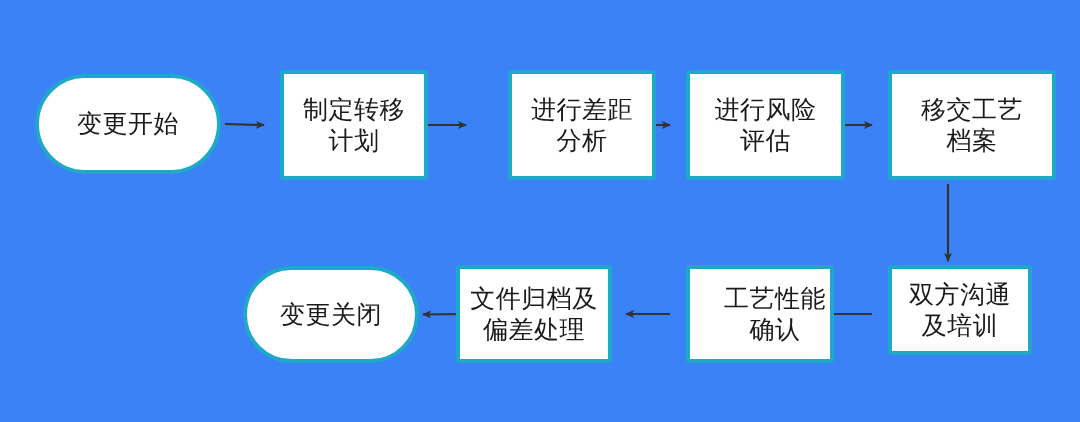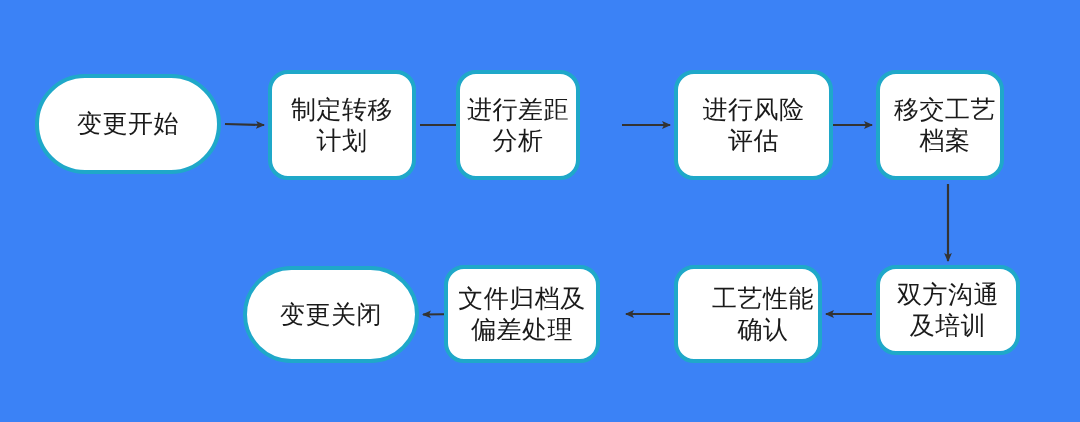--- a/index.html
+++ b/index.html
@@ -36,21 +36,22 @@
     align-items: center;
     justify-content: center;
     text-align: center;
     color: #1a1a1a;
     font-size: 25px;
     line-height: 1.26;
     letter-spacing: 0.5px;
     z-index: 2;
   }
   .node-process {
-    border-radius: 20px;
+    border-radius: 4px;
+    margin-left: 12px;
   }
   .node-terminal {
     border-radius: 60px;
   }
   .node-label {
     display: block;
     white-space: pre-line;
     padding: 0 4px;
   }
 </style>
@@ -79,31 +80,31 @@
 
   <div class="node node-terminal" style="left:35px; top:74px; width:186px; height:100px;">
     <span class="node-label">变更开始</span>
   </div>
 
   <div class="node node-process" style="left:268px; top:70px; width:148px; height:110px;">
     <span class="node-label">制定转移
 计划</span>
   </div>
 
-  <div class="node node-process" style="left:456px; top:70px; width:124px; height:110px;">
+  <div class="node node-process" style="left:496px; top:70px; width:148px; height:110px;">
     <span class="node-label">进行差距
 分析</span>
   </div>
 
   <div class="node node-process" style="left:674px; top:70px; width:159px; height:110px;">
     <span class="node-label">进行风险
 评估</span>
   </div>
 
-  <div class="node node-process" style="left:876px; top:70px; width:128px; height:110px;justify-content:flex-end;">
+  <div class="node node-process" style="left:876px; top:70px; width:168px; height:110px;">
     <span class="node-label">移交工艺
 档案</span>
   </div>
 
   <div class="node node-process" style="left:876px; top:265px; width:144px; height:90px;">
     <span class="node-label">双方沟通
 及培训</span>
   </div>
 
   <div class="node node-process" style="left:674px; top:265px; width:148px; height:98px;justify-content:flex-end;">

